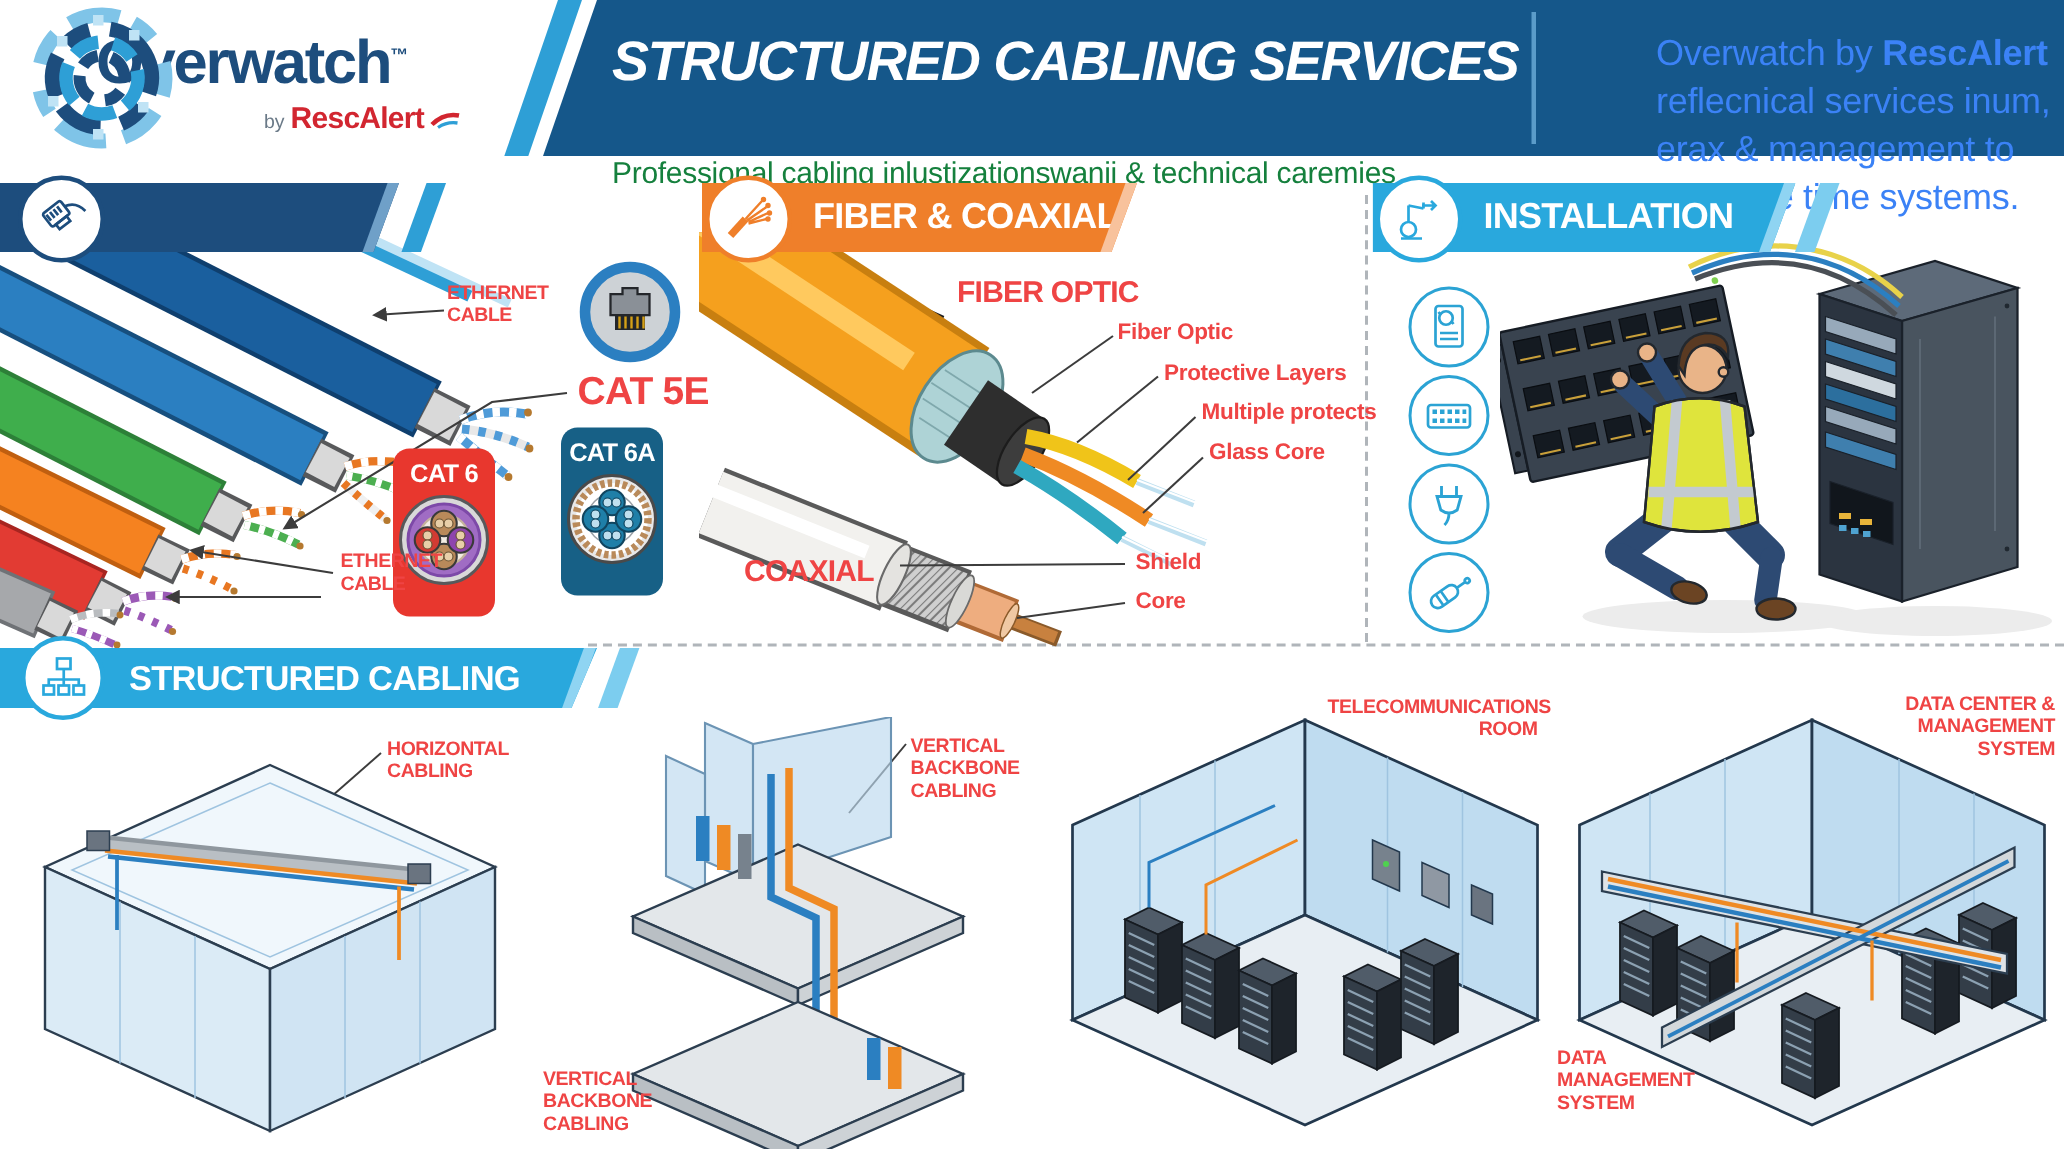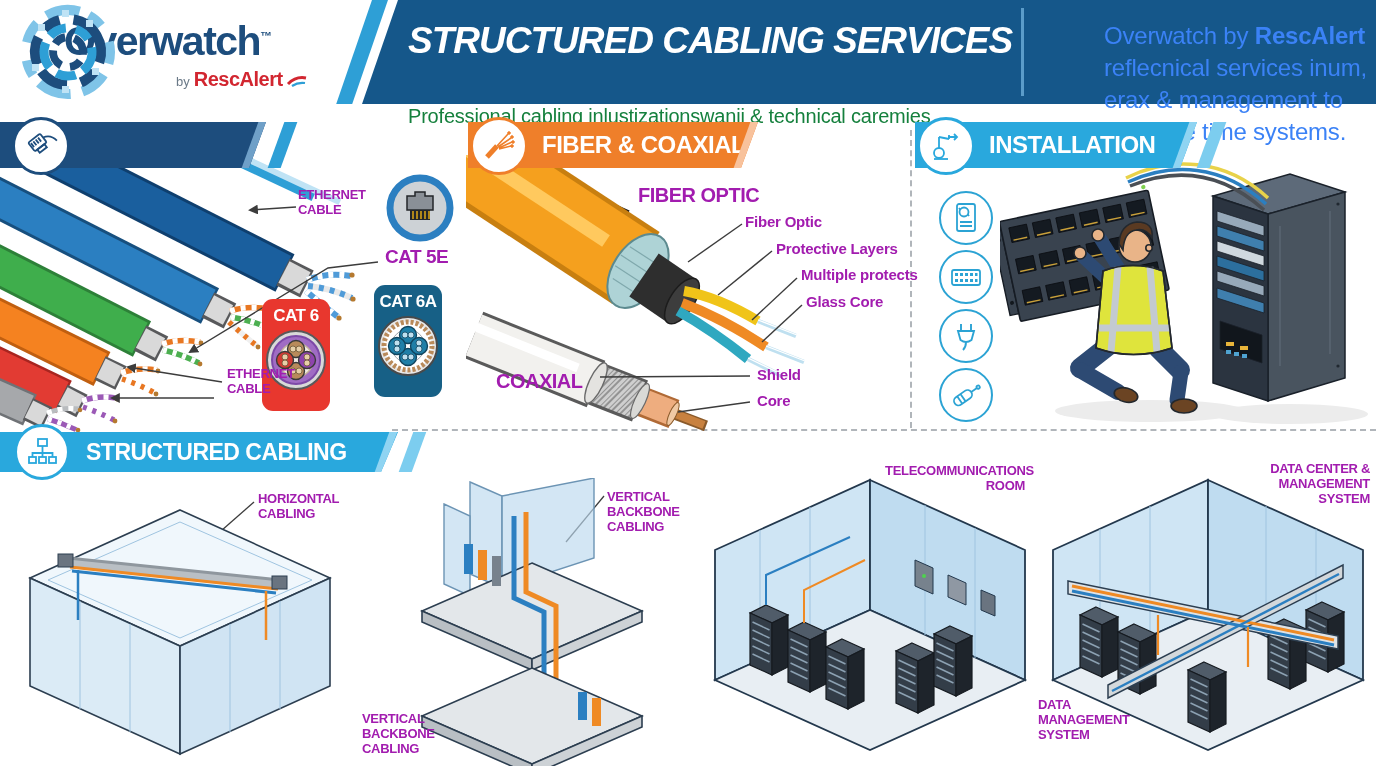--- a/index.html
+++ b/index.html
@@ -39,21 +39,21 @@
     color:#fff; font-weight:800; font-size:24px; letter-spacing:-0.5px; z-index:5;
     clip-path:polygon(0 0, 100% 0, calc(100% - 17px) 100%, 0 100%); }
   .banner .inner-stripe { position:absolute; right:8px; top:0; height:100%; width:8px;
     transform:skewX(-20deg); }
   .tail { position:absolute; width:13px; transform:skewX(-20deg); z-index:4; }
   .badge { position:absolute; border-radius:50%; background:#fff; display:flex;
     align-items:center; justify-content:center; z-index:6; }
   .deco { position:absolute; z-index:1; }
 
   
-  .lbl { position:absolute; font-weight:700; color:#a21caf; line-height:1.15;
+  .lbl { position:absolute; font-weight:700; color:#ef4444; line-height:1.15;
     letter-spacing:-0.3px; z-index:7; }
   .sm { font-size:13px; }
   .md { font-size:15px; font-weight:600; letter-spacing:-0.2px; }
   .bg { font-size:20px; letter-spacing:-0.5px; }
   .rt { text-align:right; }
 
   .vdash { position:absolute; left:910px; top:130px; height:298px; border-left:2px dashed #b0b5ba; z-index:2;}
   .hdash { position:absolute; left:392px; top:429px; width:984px; border-top:2px dashed #b0b5ba; z-index:2;}
 
   .cat-badge { position:absolute; width:68px; height:112px; border-radius:11px; z-index:6;
@@ -253,21 +253,21 @@
 
     <g stroke="#3c3c3c" stroke-width="1.4" fill="none">
       <path d="M296,49 L250,52" marker-end="url(#arr)"></path>
       <path d="M378,104 L328,110 L190,194" marker-end="url(#arr)"></path>
       <path d="M222,224 L128,209" marker-end="url(#arr)"></path>
       <path d="M214,240 L112,240" marker-end="url(#arr)"></path>
     </g>
   </svg>
 
   <div class="lbl sm" style="left:298px;top:188px;width:100px">ETHERNET CABLE</div>
-  <div class="lbl" style="left:385px;top:246px;font-size:19px;letter-spacing:-0.5px">CAT 5E</div>
+  <div class="lbl" style="left:385px;top:246px;font-size:26px;letter-spacing:-0.5px">CAT 5E</div>
   <div class="lbl sm" style="left:227px;top:367px;width:100px">ETHERNET CABLE</div>
 
   <div class="abs" style="left:386px;top:174px;z-index:6">
     <svg width="68" height="68" viewBox="0 0 68 68">
       <circle cx="34" cy="34" r="30" fill="#cdd2d6" stroke="#2b7fc1" stroke-width="7"></circle>
       <path d="M21,22 h8 v-4 h10 v4 h8 v14 h-26 z" fill="#8a9097" stroke="#23262a" stroke-width="1.5"></path>
       <rect x="24" y="36" width="20" height="10" fill="#23262a"></rect>
       <g stroke="#d4a017" stroke-width="1.6">
         <line x1="27" y1="37" x2="27" y2="45"></line>
           <line x1="31" y1="37" x2="31" y2="45"></line>

